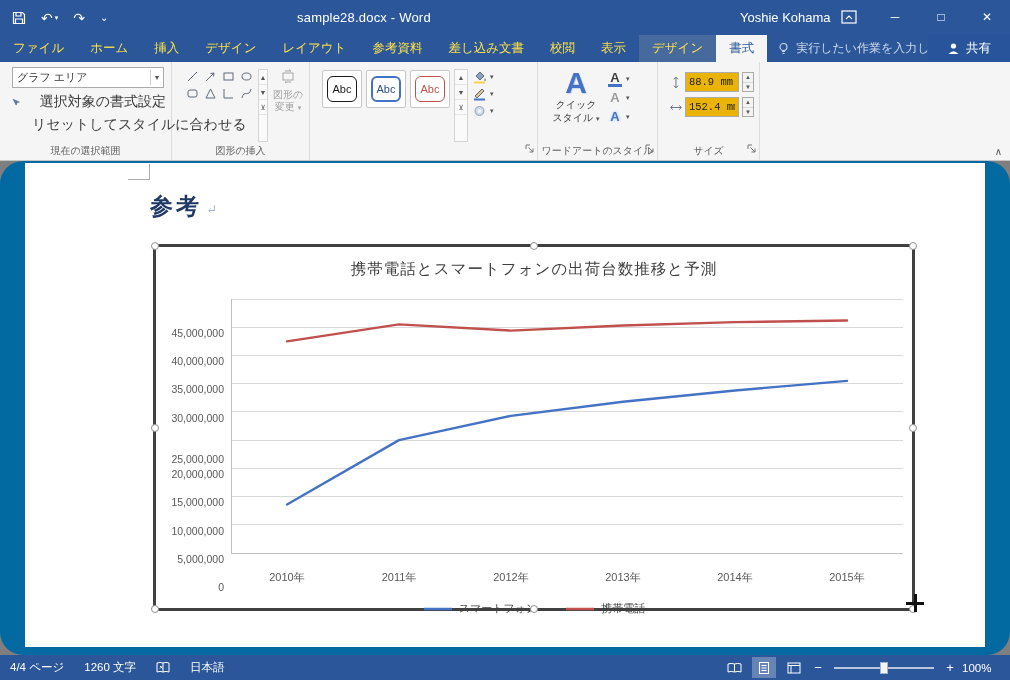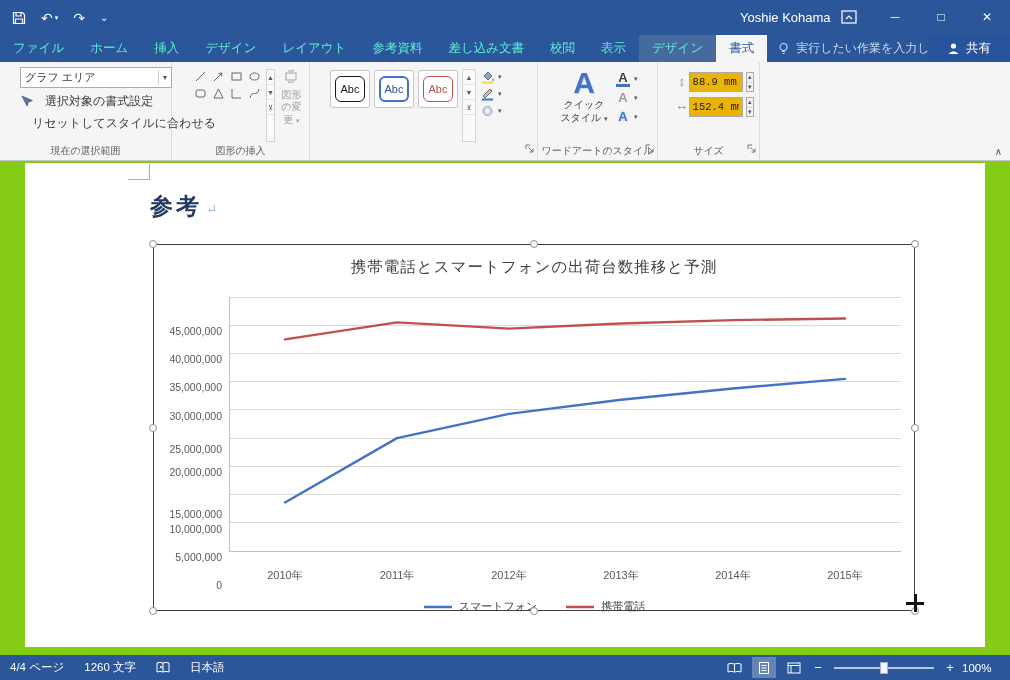--- a/index.html
+++ b/index.html
@@ -14,39 +14,39 @@
   .doc-title { position:absolute; left:297px; top:0; line-height:35px; font-size:13px; letter-spacing:.2px; }
   .ctx-header { position:absolute; left:600px; top:0; width:112px; height:35px; background:#4e6fa3;
     color:#dbe3f1; text-align:center; line-height:35px; font-size:12px; }
   .user-name { position:absolute; left:740px; top:0; line-height:35px; font-size:13px; }
   .ribbon-opts { position:absolute; left:840px; top:8px; }
   .win-controls { position:absolute; right:0; top:0; height:35px; display:flex; }
   .win-btn { width:46px; text-align:center; line-height:35px; font-size:12px; color:#fff; }
 
   
   .tabrow { position:absolute; top:35px; left:0; width:1010px; height:27px; background:#2b579a; display:flex; align-items:stretch; }
-  .tab { padding:0 13px; line-height:27px; font-size:12.5px; color:#5eead4; white-space:nowrap; }
+  .tab { padding:0 13px; line-height:27px; font-size:12.5px; color:#fde047; white-space:nowrap; }
   .tab.ctx { background:#466a9e; }
   .tab.active { background:#f5f5f5; color:#2b579a; }
   .tellme { display:flex; align-items:center; gap:6px; margin-left:10px; color:#cfdaeb; font-size:12px; white-space:nowrap; }
   .share { position:absolute; right:0; top:0; height:27px; width:82px; background:#27549b; color:#fff;
     display:flex; align-items:center; justify-content:center; gap:6px; font-size:12.5px; }
 
   
   .ribbon { position:absolute; top:62px; left:0; width:1010px; height:99px; background:#f5f5f5;
     border-bottom:1px solid #c6c6c6; display:flex; }
-  .group { position:relative; height:100%; border-right:1px solid #dcdcdc; padding:5px 5px 18px 20px; }
+  .group { position:relative; height:100%; border-right:1px solid #dcdcdc; padding:5px 5px 18px 12px; }
   .group-label { position:absolute; bottom:2px; left:0; right:0; text-align:center; font-size:10px; color:#5d5d5d; white-space:nowrap; }
   .launcher { position:absolute; bottom:2px; right:2px; }
   .g1 { width:172px; }
   .combo { width:152px; height:21px; background:#fff; border:1px solid #ababab; font-size:11px; color:#333;
     display:flex; align-items:center; padding:0 4px; }
   .combo .cv { flex:1; white-space:nowrap; overflow:hidden; }
   .combo .da { font-size:8px; color:#555; border-left:1px solid #d0d0d0; padding-left:4px; height:15px; line-height:15px; }
-  .sbtn { display:flex; align-items:center; gap:12px; font-size:12px; color:#3b3b3b; margin-top:5px; white-space:nowrap; }
+  .sbtn { display:flex; align-items:center; gap:20px; font-size:14px; color:#3b3b3b; margin-top:5px; white-space:nowrap; }
 
   .g2 { width:138px; display:flex; gap:4px; }
   .shape-grid { display:grid; grid-template-columns:repeat(4,16px); grid-auto-rows:15px; gap:2px; margin-top:2px; }
   .shape-cell { display:flex; align-items:center; justify-content:center; }
   .gal-strip { display:flex; flex-direction:column; width:14px; margin-top:2px; border:1px solid #d4d4d4; background:#fafafa; }
   .gal-strip div { height:15px; text-align:center; font-size:7px; color:#555; line-height:15px; border-bottom:1px solid #e4e4e4; }
   .chg-shape { width:48px; text-align:center; font-size:10px; color:#a0a0a0; line-height:1.25; margin-top:2px; }
   .chg-shape .ic { margin-bottom:2px; }
 
   .g3 { width:228px; display:flex; gap:4px; }
@@ -78,30 +78,30 @@
   .g6 { width:102px; }
   .size-row { display:flex; align-items:center; gap:3px; margin-top:5px; }
   .size-input { width:54px; height:20px; border:1px solid #ababab; font-size:10.5px; padding:0 3px;
     font-family:Liberation Mono, monospace; background:#eab308; color:#222; }
   .stepper { width:13px; height:20px; display:flex; flex-direction:column; border:1px solid #ababab; background:#f3f3f3; }
   .stepper div { flex:1; font-size:6px; text-align:center; color:#555; line-height:9px; border-bottom:1px solid #d8d8d8; }
   .stepper div:last-child { border-bottom:none; }
   .collapse-ribbon { position:absolute; right:8px; bottom:3px; font-size:10px; color:#555; }
 
   
-  .docarea { position:absolute; top:161px; left:0; width:1010px; height:494px; background:#84cc16; }
+  .docarea { position:absolute; top:161px; left:0; width:1010px; height:494px; background:#0369a1;border-radius:23px; }
   .page { position:absolute; left:25px; top:2px; width:960px; height:484px; background:#fff; }
   .crop { position:absolute; left:103px; top:1px; width:22px; height:16px;
     border-right:1px solid #adadad; border-bottom:1px solid #adadad; }
   .heading { position:absolute; left:125px; top:28px; font-family:"Liberation Serif","DejaVu Serif",serif;
     font-size:23px; font-weight:bold; color:#1f3864; letter-spacing:3px; }
   .pmark { font-size:13px; color:#9fb6d4; font-weight:normal; margin-left:4px; letter-spacing:0; }
 
   
-  .chart { position:absolute; left:128px; top:81px; width:762px; height:367px; background:#fff; border:1px solid #404040; }
+  .chart { position:absolute; left:128px; top:81px; width:762px; height:367px; background:#fff; border:3px solid #404040; }
   .chart-title { position:absolute; top:12px; left:0; width:100%; text-align:center;
     font-family:"Liberation Serif","DejaVu Serif",serif; font-size:15.5px; color:#3f3f3f; letter-spacing:1px; }
   .plot { position:absolute; inset:0; }
   .yaxis .ytick { position:absolute; left:0; width:68px; text-align:right; font-size:10.5px; color:#595959;margin-top:35px; }
   .xaxis .xtick { position:absolute; top:323px; width:80px; text-align:center; font-size:11px; color:#595959; }
   .legend { position:absolute; left:0; top:354px; width:100%; display:flex; justify-content:center; gap:28px; }
   .legend .li { display:flex; align-items:center; gap:6px; font-size:11px; color:#404040; }
   .hd { position:absolute; width:8px; height:8px; border-radius:50%; background:#fff; border:1px solid #8f8f8f; }
   .h-tl{left:-5px;top:-5px;} .h-tc{left:calc(50% - 4px);top:-5px;} .h-tr{right:-5px;top:-5px;}
   .h-ml{left:-5px;top:calc(50% - 4px);} .h-mr{right:-5px;top:calc(50% - 4px);}
@@ -134,20 +134,21 @@
       <svg width="14" height="14" viewBox="0 0 14 14">
           <path d="M1.5 1.5 h9 l2 2 v9 h-11 z M4 1.5 v3.5 h5 v-3.5 M3.5 13 v-5 h7 v5" fill="none" stroke="#fff" stroke-width="1.2"></path>
         </svg>
     </span>
     <span class="qbtn">↶<span class="mini-arrow">▾</span></span>
     <span class="qbtn">↷</span>
     <span class="qbtn">
         <span style="font-size:10px">⌄</span>
       </span>
   </div>
+  <span class="doc-title">sample28.docx - Word</span>
   <span class="user-name">Yoshie Kohama</span>
   <span class="ribbon-opts">
     <svg width="18" height="18" viewBox="0 0 18 18">
         <rect x="2" y="3" width="14" height="12" fill="none" stroke="#fff" stroke-width="1.2"></rect>
         <path d="M6 11 l3 -3 l3 3" fill="none" stroke="#fff" stroke-width="1.2"></path>
       </svg>
   </span>
   <div class="win-controls">
     <span class="win-btn">─</span>
     <span class="win-btn">□</span>
@@ -389,23 +390,23 @@
             <line x1="75" x2="747" y1="306" y2="306" stroke="#bfbfbf" shape-rendering="crispEdges"></line>
             <line x1="75" x2="75" y1="52" y2="306" stroke="#bfbfbf" shape-rendering="crispEdges"></line>
             <polyline points="131,257.4577777777778 243,193.11111111111111 355,168.83999999999997 467,154.7288888888889 579,143.44 691,133.84444444444443" fill="none" stroke="#4472c4" stroke-width="2.4" stroke-linejoin="round" stroke-linecap="round"></polyline>
             <polyline points="131,94.33333333333331 243,77.39999999999999 355,83.6088888888889 467,78.52888888888889 579,75.14222222222223 691,73.44888888888889" fill="none" stroke="#c0504d" stroke-width="2.4" stroke-linejoin="round" stroke-linecap="round"></polyline>
           </svg></div>
       <div class="yaxis">
           <div class="ytick" style="top: 45px;">45,000,000</div>
           <div class="ytick" style="top: 73.2222px;">40,000,000</div>
           <div class="ytick" style="top: 101.444px;">35,000,000</div>
           <div class="ytick" style="top: 129.667px;">30,000,000</div>
-          <div class="ytick" style="top: 163px;">25,000,000</div>
+          <div class="ytick" style="top: 171px;">25,000,000</div>
           <div class="ytick" style="top: 186.111px;">20,000,000</div>
-          <div class="ytick" style="top: 228px;">15,000,000</div>
+          <div class="ytick" style="top: 214px;">15,000,000</div>
           <div class="ytick" style="top: 242.556px;">10,000,000</div>
           <div class="ytick" style="top: 270.778px;">5,000,000</div>
           <div class="ytick" style="top: 299px;">0</div>
         </div>
       <div class="xaxis">
           <div class="xtick" style="left: 91px;">2010年</div>
           <div class="xtick" style="left: 203px;">2011年</div>
           <div class="xtick" style="left: 315px;">2012年</div>
           <div class="xtick" style="left: 427px;">2013年</div>
           <div class="xtick" style="left: 539px;">2014年</div>

